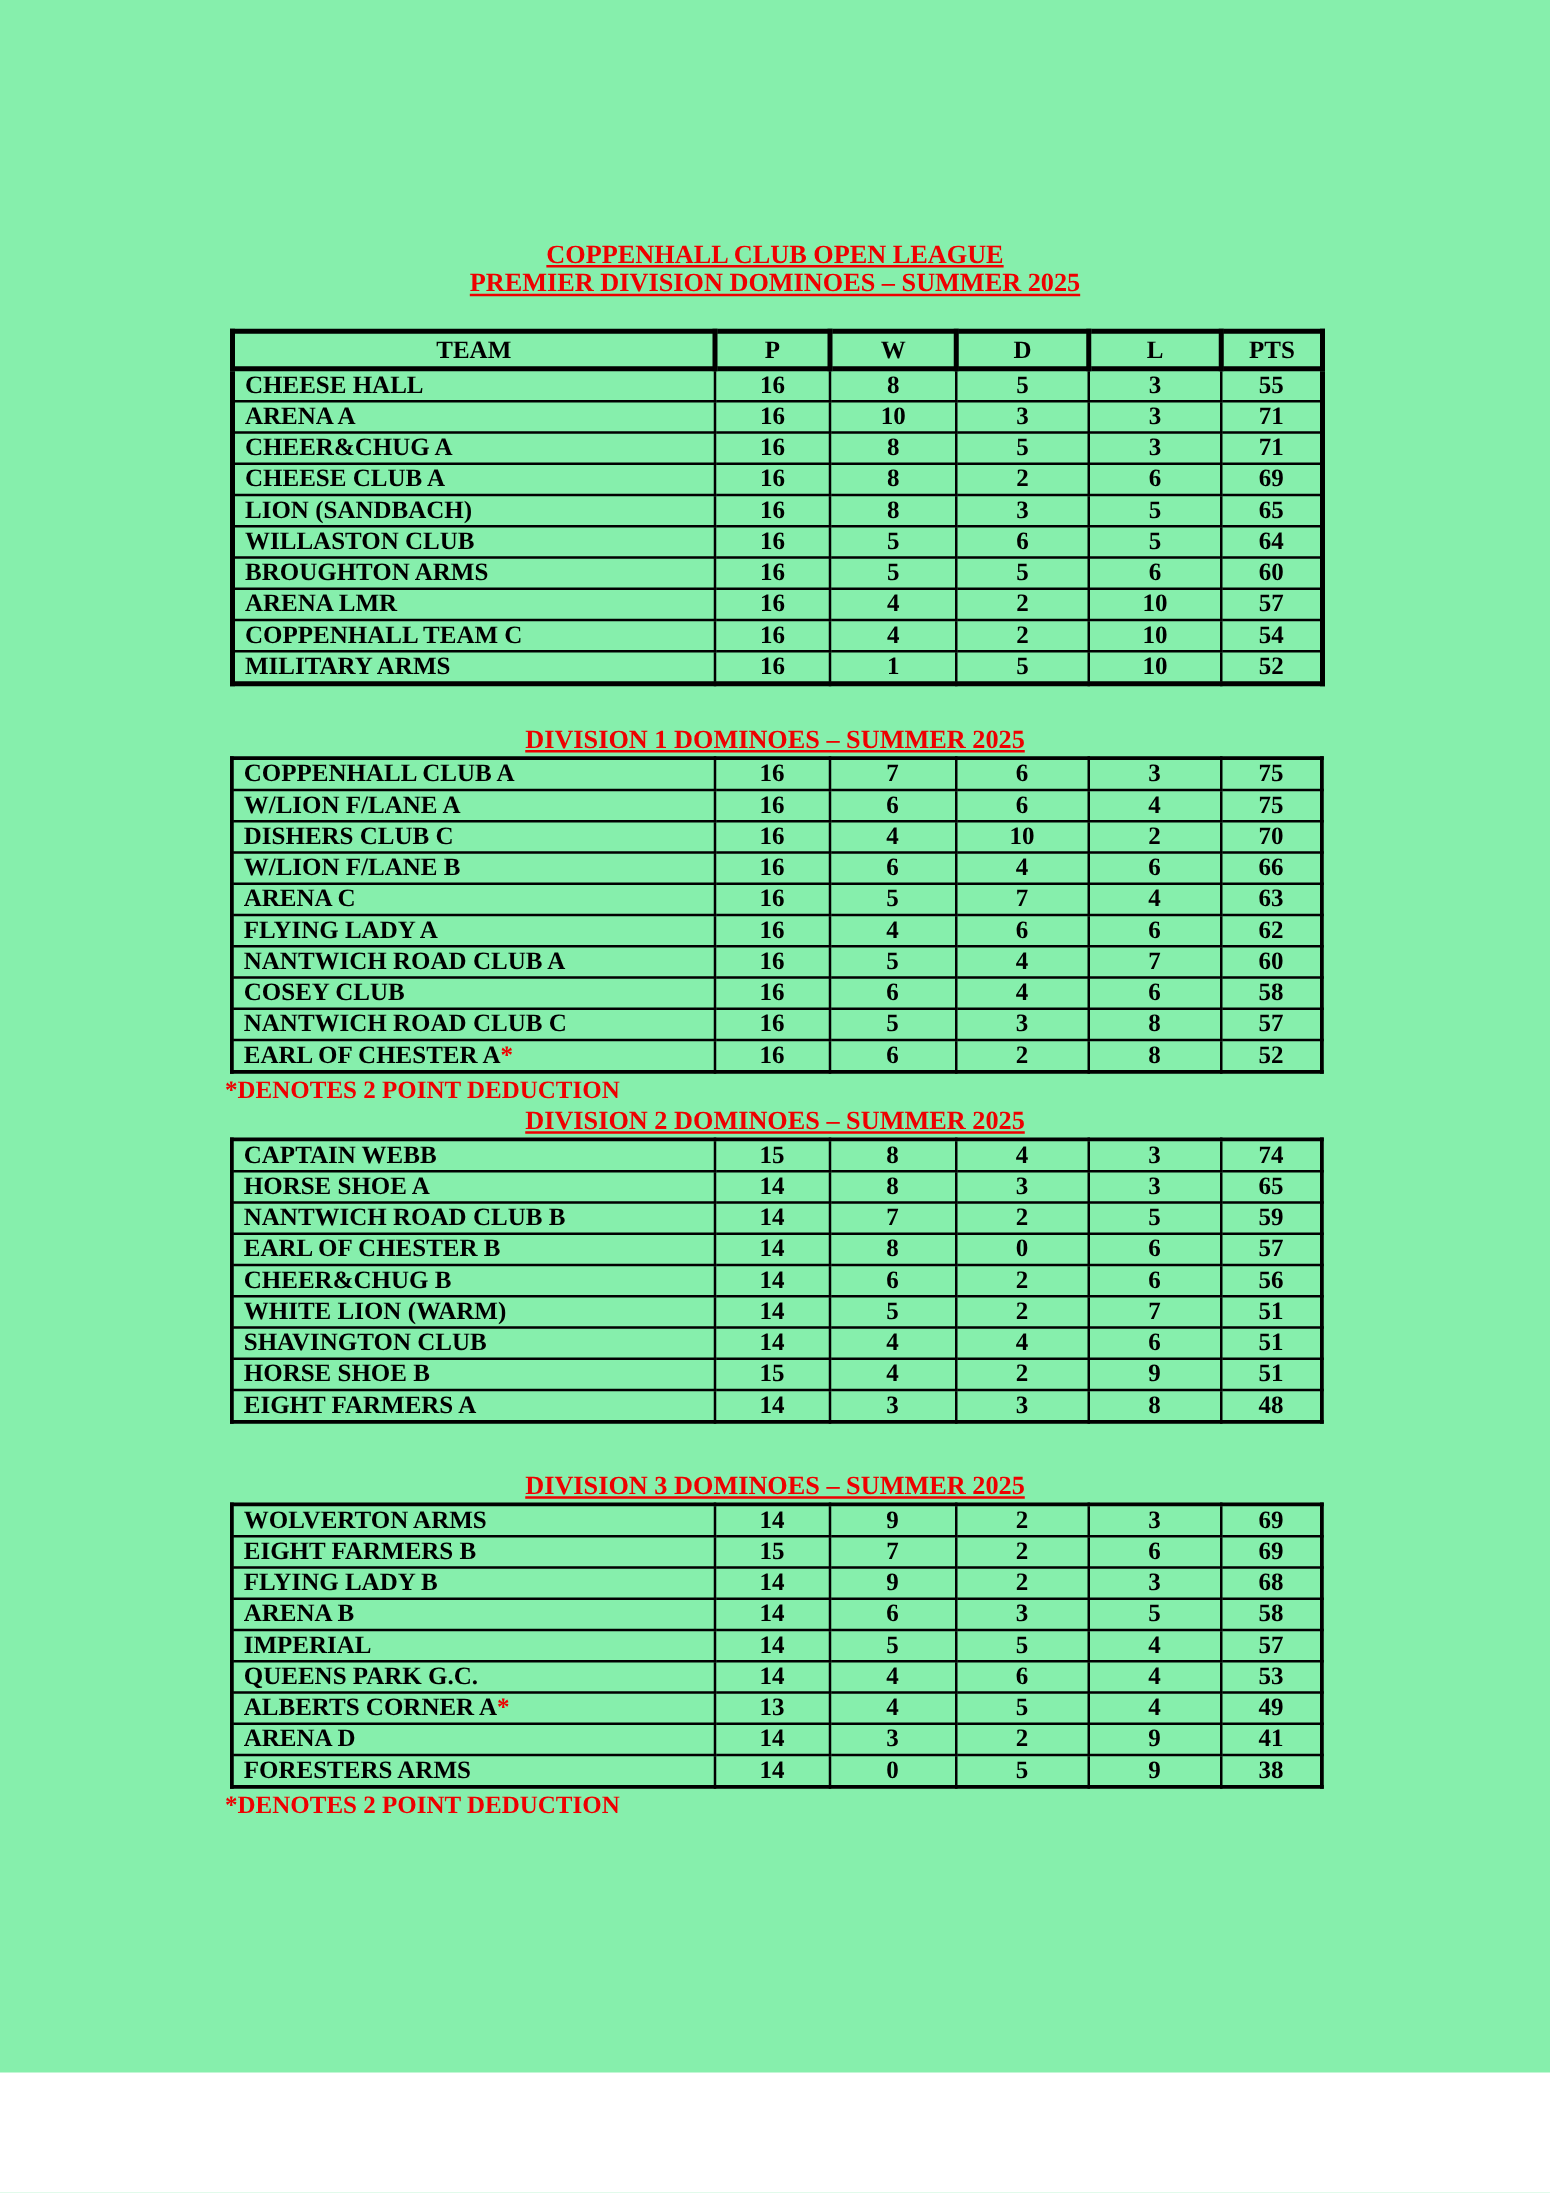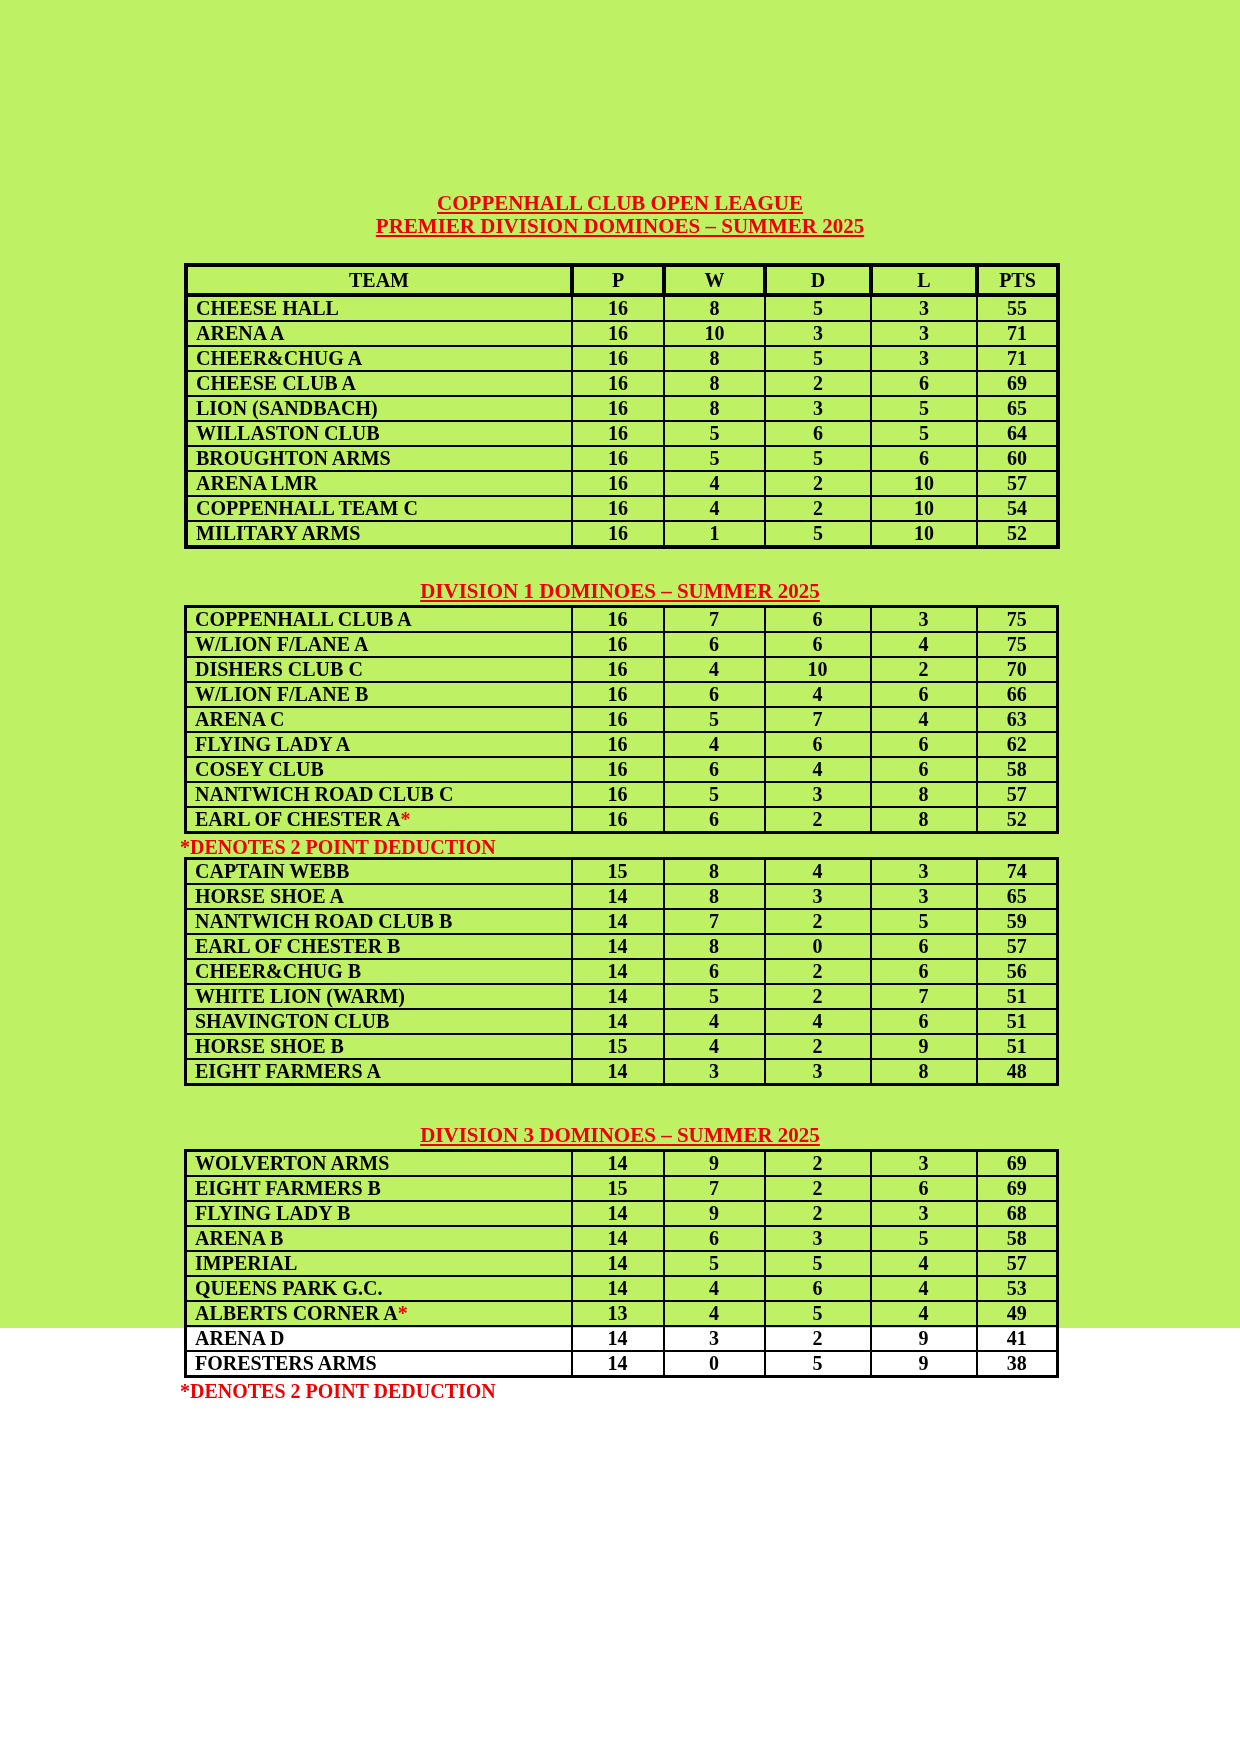--- a/index.html
+++ b/index.html
@@ -5,22 +5,22 @@
   * { margin: 0; padding: 0; box-sizing: content-box; }
   html, body { background: #ffffff; }
   body {
     width: 1240px; height: 1754px;
     font-family: "Liberation Serif", "DejaVu Serif", serif;
     position: relative;
     overflow: hidden;
   }
   .page {
     position: absolute; left: 0; top: 0;
-    width: 1240px; height: 1328px;
-    background: #bef264;
+    width: 1240px; height: 1658px;
+    background: #86efac;
     font-family: Liberation Serif, serif;
   }
   .content {
     position: absolute;
     left: 184px; top: 192px;
     width: 872px;
   }
   .doc-title, .section-heading {
     font-size: 21px;
     line-height: 23px;
@@ -248,20 +248,28 @@
           </tr>
           <tr>
             <td class="team">FLYING LADY A</td>
             <td class="num">16</td>
             <td class="num">4</td>
             <td class="num">6</td>
             <td class="num">6</td>
             <td class="num">62</td>
           </tr>
           <tr>
+            <td class="team">NANTWICH ROAD CLUB A</td>
+            <td class="num">16</td>
+            <td class="num">5</td>
+            <td class="num">4</td>
+            <td class="num">7</td>
+            <td class="num">60</td>
+          </tr>
+          <tr>
             <td class="team">COSEY CLUB</td>
             <td class="num">16</td>
             <td class="num">6</td>
             <td class="num">4</td>
             <td class="num">6</td>
             <td class="num">58</td>
           </tr>
           <tr>
             <td class="team">NANTWICH ROAD CLUB C</td>
             <td class="num">16</td>
@@ -276,20 +284,21 @@
             <td class="num">6</td>
             <td class="num">2</td>
             <td class="num">8</td>
             <td class="num">52</td>
           </tr>
         </tbody>
     </table>
 
     <div class="footnote">*DENOTES 2 POINT DEDUCTION</div>
 
+    <div class="section-heading heading-div2">DIVISION 2 DOMINOES – SUMMER 2025</div>
 
     <table class="league">
       <colgroup>
         <col class="c-team">
           <col class="c-p">
           <col class="c-w">
         <col class="c-d">
           <col class="c-l">
           <col class="c-pts">
       </colgroup>

